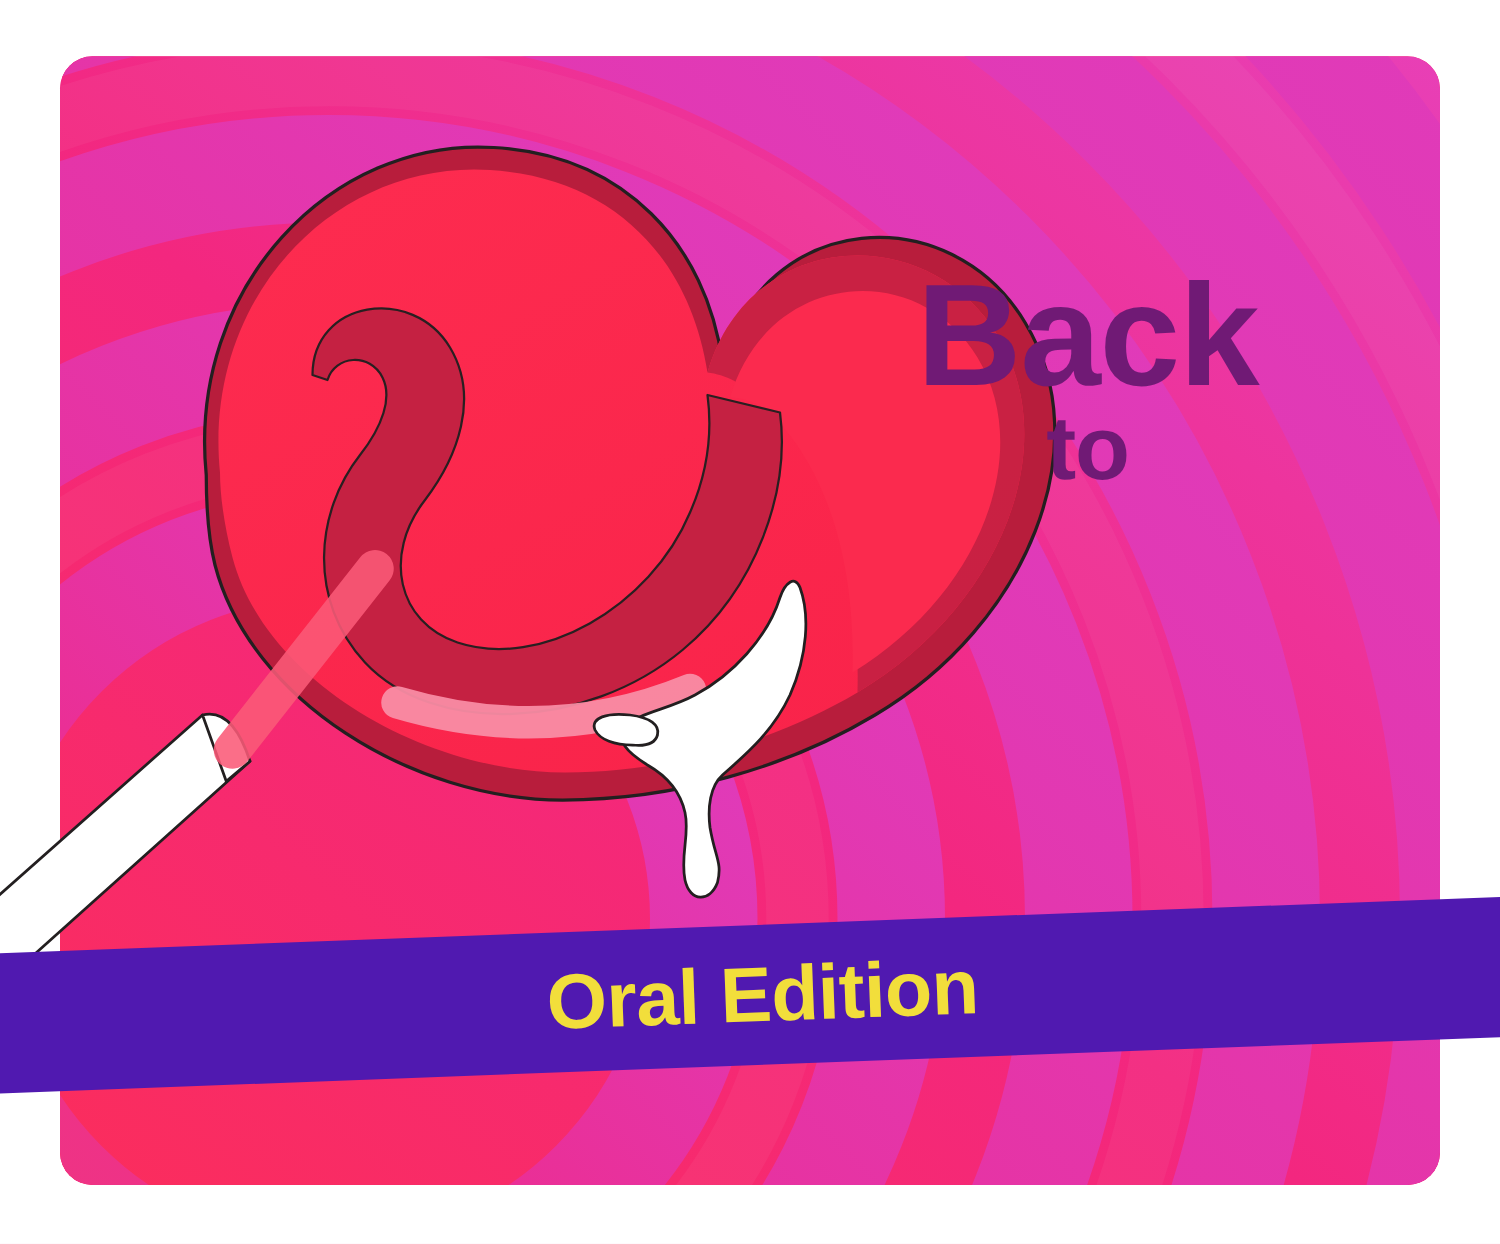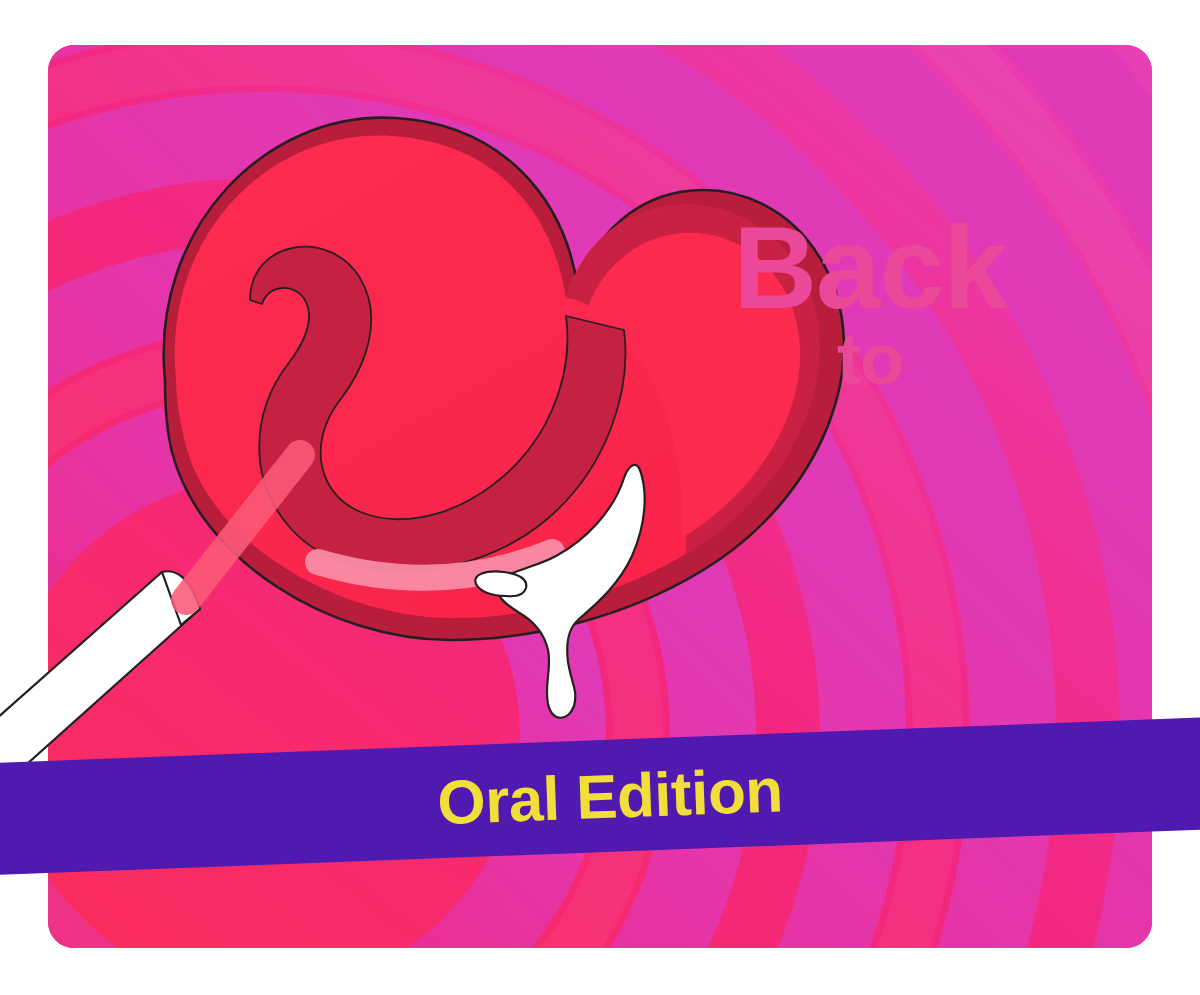--- a/index.html
+++ b/index.html
@@ -47,21 +47,21 @@
     pointer-events: none;
   }
 
   
   #headline {
     position: absolute;
     left: 660px;
     top: 215px;
     width: 420px;
     text-align: center;
-    color: #ec4899;
+    color: #701a75;
     line-height: 0.92;
     letter-spacing: -1px;
     -webkit-font-smoothing: antialiased;
   }
   .hl-big {
     display: block;
     font-size: 116px;
     font-weight: 700;
   }
   .hl-small {

